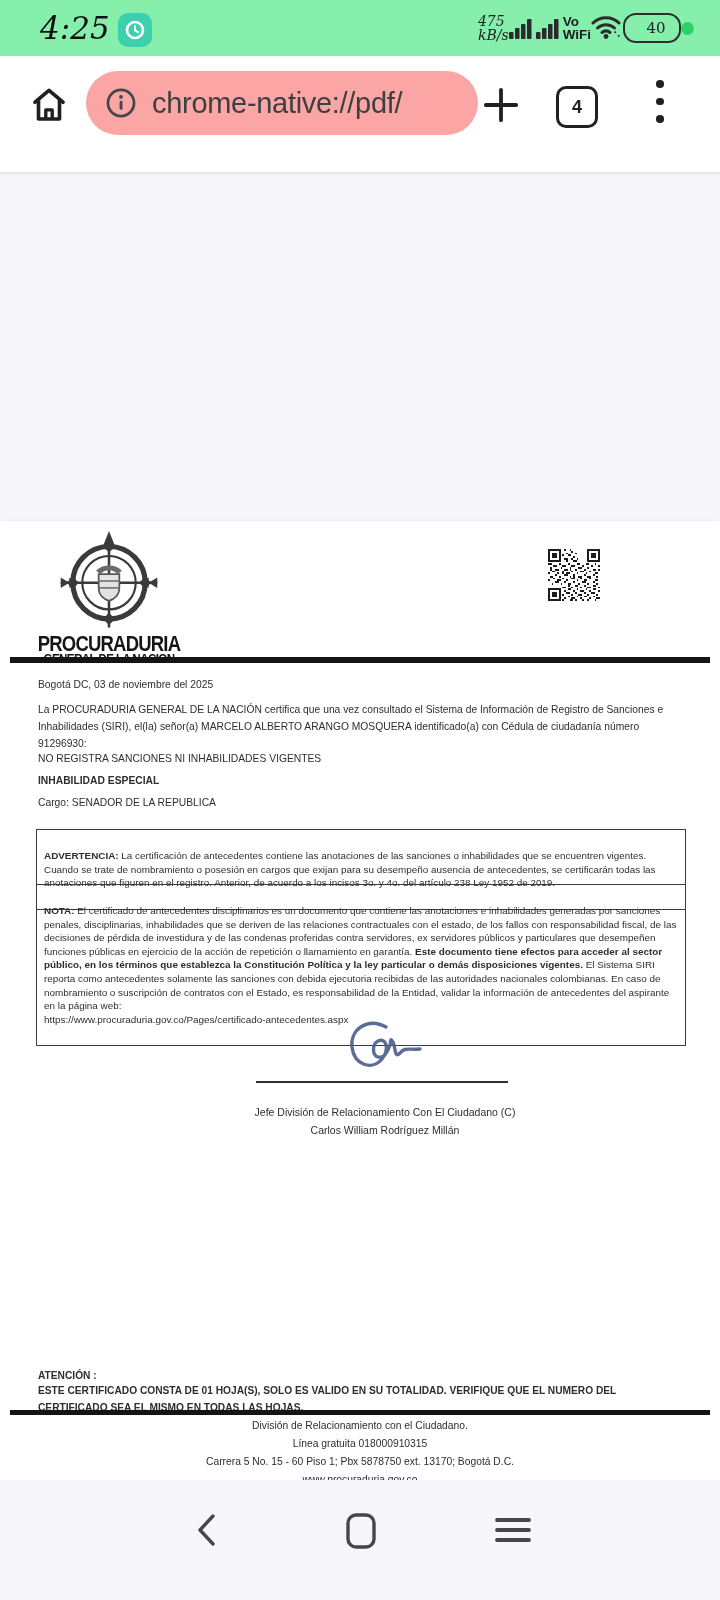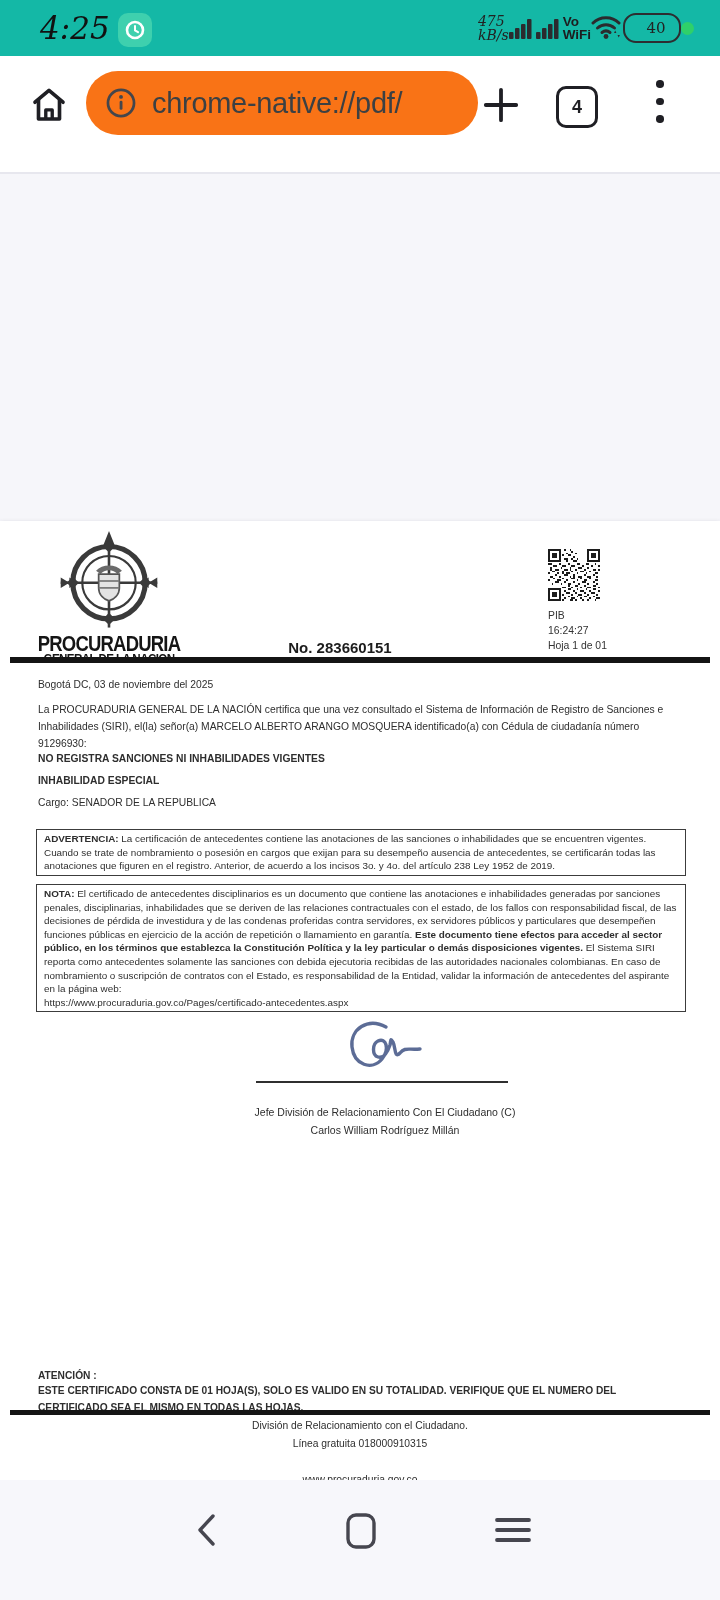--- a/index.html
+++ b/index.html
@@ -5,47 +5,47 @@
   html,body{margin:0;padding:0;}
   body{
     width:720px;height:1600px;position:relative;overflow:hidden;
     background:#f7f7fb;
     font-family:"Liberation Sans", sans-serif;
     -webkit-font-smoothing:antialiased;
   }
   .abs{position:absolute;}
 
   
-  .statusbar{position:absolute;top:0;left:0;width:720px;height:56px;background:#14b8a6;}
+  .statusbar{position:absolute;top:0;left:0;width:720px;height:56px;background:#86efac;}
   .sb-time{position:absolute;left:40px;top:10px;font-family:"DejaVu Serif",serif;font-style:italic;font-size:31px;color:#111;}
   .sb-appicon{position:absolute;left:118px;top:13px;width:34px;height:34px;border-radius:10px;background:#3ed0ae;display:flex;align-items:center;justify-content:center;}
   .sb-right{position:absolute;right:26px;top:8px;height:40px;display:flex;align-items:center;}
   .sb-speed{font-family:"DejaVu Serif",serif;font-style:italic;font-size:14px;line-height:14px;color:#222;text-align:left;}
   .sb-vowifi{font-size:13.5px;line-height:13px;color:#1d1d1f;font-weight:bold;}
   .battery{width:46px;height:26px;border:2.5px solid #2d2d30;border-radius:13px;display:flex;align-items:center;justify-content:center;font-family:"DejaVu Serif",serif;font-size:15px;color:#222;padding-left:8px;}
   .gdot{width:13px;height:13px;border-radius:50%;background:#2fd06a;}
 
   
   .toolbar{position:absolute;top:56px;left:0;width:720px;height:116px;background:#ffffff;}
   .toolbar:after{content:"";position:absolute;left:0;right:0;bottom:-2px;height:2px;background:#e7e7ee;}
-  .urlpill{position:absolute;left:86px;top:15px;width:392px;height:64px;border-radius:32px;background:#f97316;display:flex;align-items:center;padding-left:18px;box-sizing:border-box;}
+  .urlpill{position:absolute;left:86px;top:15px;width:392px;height:64px;border-radius:32px;background:#fca5a5;display:flex;align-items:center;padding-left:18px;box-sizing:border-box;}
   .urltext{font-size:29px;color:#3c4043;letter-spacing:-0.3px;margin-left:14px;white-space:nowrap;}
   .tabbox{position:absolute;left:556px;top:30px;width:36px;height:36px;border:3px solid #1f1f24;border-radius:10px;display:flex;align-items:center;justify-content:center;font-size:18px;font-weight:bold;color:#1f1f24;}
   .kebab{position:absolute;left:655px;top:24px;width:10px;height:48px;}
   .kebab i{display:block;width:7.5px;height:7.5px;border-radius:50%;background:#1f1f24;margin:0 auto 10px auto;}
 
   
   .viewer{position:absolute;top:174px;left:0;width:720px;height:1426px;background:#f6f6fa;}
   .page{position:absolute;top:347px;left:0;width:720px;height:983px;background:#ffffff;box-shadow:0 1px 4px rgba(60,60,90,.18);color:#2b2b2b;}
 
   .doc-rule{position:absolute;left:10px;right:10px;height:6px;background:#141414;}
   .t-bold{font-weight:bold;}
   .doc-title{position:absolute;left:150px;width:380px;text-align:center;font-weight:bold;color:#1c1c1c;}
   .body-text{position:absolute;left:38px;font-size:10.3px;line-height:17px;color:#2e2e2e;}
-  .notice-box{position:absolute;left:36px;width:650px;box-sizing:border-box;border:1.5px solid #3c3c3c;padding:2px 7px;font-size:9.9px;line-height:13.6px;color:#2e2e2e;}
+  .notice-box{position:absolute;left:36px;width:650px;box-sizing:border-box;border:1.5px solid #3c3c3c;padding:19px 7px;font-size:9.9px;line-height:13.6px;color:#2e2e2e;}
   .sig-name{position:absolute;left:180px;width:410px;text-align:center;font-size:10.5px;color:#2e2e2e;}
   .footer-line{position:absolute;left:0;width:720px;text-align:center;font-size:10.3px;color:#2e2e2e;}
   .logo-wrap{position:absolute;left:22px;top:10px;width:150px;text-align:center;margin-left:12px;}
   .logo-txt1{font-weight:bold;font-size:18.5px;letter-spacing:-0.8px;color:#151515;transform:scaleY(1.15);line-height:17px;}
   .logo-txt2{font-weight:bold;font-size:11.6px;letter-spacing:-0.6px;color:#151515;transform:scaleY(1.15);line-height:12px;}
   .qr-wrap{position:absolute;left:548px;top:28px;width:120px;}
   .qr-meta{font-size:10.4px;color:#333;line-height:15px;margin-top:3px;}
 
   
   .fab{position:absolute;left:601px;top:1390px;width:66px;height:68px;border-radius:22px;background:#d8e2f8;display:flex;align-items:center;justify-content:center;box-shadow:0 2px 6px rgba(80,90,130,.25);}
@@ -151,46 +151,40 @@
         <rect x="97" y="55" width="10" height="10" transform="rotate(45 102 60)" fill="#3a3a3a"></rect>
         <path d="M45 46 C52 38 68 38 75 46 L70 50 C65 44 55 44 50 50 Z" fill="#6a6a6a"></path>
         <path d="M48 50 h24 v16 c0 8 -6 13 -12 15 c-6 -2 -12 -7 -12 -15 z" fill="#e3e3e3" stroke="#555" stroke-width="2"></path>
         <line x1="48" y1="58" x2="72" y2="58" stroke="#777" stroke-width="2"></line>
         <line x1="48" y1="66" x2="72" y2="66" stroke="#777" stroke-width="2"></line>
       </svg>
       <div class="logo-txt1">PROCURADURIA</div>
       <div class="logo-txt2">GENERAL DE LA NACION</div>
     </div>
 
-    <div class="doc-title" style="top:118px;font-size:15px;">No. 283660151</div>
 
     <div class="qr-wrap">
       <svg width="52" height="52" viewBox="0 0 29 29" shape-rendering="crispEdges" fill="#1c1c1c">
         <path fill-rule="evenodd" d="M0 0h7v7H0zM1 1h5v5H1z"></path>
           <rect x="2" y="2" width="3" height="3"></rect>
         <path fill-rule="evenodd" d="M22 0h7v7h-7zM23 1h5v5h-5z"></path>
           <rect x="24" y="2" width="3" height="3"></rect>
         <path fill-rule="evenodd" d="M0 22h7v7H0zM1 23h5v5H1z"></path>
           <rect x="2" y="24" width="3" height="3"></rect>
         <path d="M9 0h1v1H9zM12 0h1v1h-1zM10 2h1v1h-1zM13 1h1v1h-1zM15 2h1v1h-1zM8 3h1v1H8zM11 3h2v1h-2zM14 4h1v1h-1zM9 5h2v1H9zM13 5h1v1h-1zM16 5h1v1h-1zM10 6h1v1h-1zM14 6h2v1h-2zM0 8h2v1H0zM3 9h2v1H3zM6 8h1v1H6zM8 9h2v1H8zM11 8h1v1h-1zM13 9h2v1h-2zM16 8h2v1h-2zM19 9h1v1h-1zM21 8h2v1h-2zM24 9h1v1h-1zM26 8h1v1h-1zM28 9h1v1h-1zM1 10h1v2H1zM4 11h2v1H4zM7 10h1v1H7zM9 11h2v1H9zM12 10h1v2h-1zM15 11h1v1h-1zM17 10h2v1h-2zM20 11h1v1h-1zM22 10h1v1h-1zM25 11h2v1h-2zM28 11h1v1h-1zM0 13h1v1H0zM2 12h2v1H2zM5 13h1v1H5zM8 12h1v2H8zM10 13h2v1h-2zM13 12h1v1h-1zM16 13h1v1h-1zM18 12h2v1h-2zM21 13h1v1h-1zM23 12h1v1h-1zM26 13h2v1h-2zM1 15h2v1H1zM4 14h1v1H4zM6 15h1v1H6zM9 14h2v1H9zM12 15h1v1h-1zM14 14h1v2h-1zM17 15h2v1h-2zM20 14h1v1h-1zM22 15h2v1h-2zM25 14h1v1h-1zM27 15h1v1h-1zM0 17h1v1H0zM3 16h1v1H3zM5 17h2v1H5zM8 16h1v1H8zM10 17h1v1h-1zM13 16h2v1h-2zM16 17h1v1h-1zM18 16h1v1h-1zM20 17h2v1h-2zM23 16h1v1h-1zM26 17h2v1h-2zM2 19h1v1H2zM4 18h2v1H4zM7 19h1v1H7zM9 18h1v1H9zM11 19h2v1h-2zM14 18h1v1h-1zM17 19h1v1h-1zM19 18h2v1h-2zM22 19h1v1h-1zM25 18h1v1h-1zM27 19h1v1h-1zM8 21h2v1H8zM11 20h1v1h-1zM13 21h1v1h-1zM15 20h2v1h-2zM18 21h1v1h-1zM20 20h1v1h-1zM22 21h2v1h-2zM25 20h2v1h-2zM28 21h1v1h-1zM9 23h1v1H9zM11 22h2v1h-2zM14 23h1v1h-1zM16 22h1v1h-1zM18 23h2v1h-2zM21 22h1v1h-1zM23 23h1v1h-1zM25 22h2v1h-2zM28 23h1v1h-1zM8 25h1v1H8zM10 24h2v1h-2zM13 25h1v1h-1zM15 24h1v1h-1zM17 25h2v1h-2zM20 24h1v1h-1zM22 25h1v1h-1zM24 24h2v1h-2zM27 25h1v1h-1zM9 27h1v1H9zM11 26h1v1h-1zM13 27h2v1h-2zM16 26h1v1h-1zM18 27h1v1h-1zM20 26h2v1h-2zM23 27h1v1h-1zM25 26h1v1h-1zM27 27h2v1h-2zM8 28h1v1H8zM12 28h2v1h-2zM15 28h1v1h-1zM19 28h1v1h-1zM22 28h1v1h-1zM26 28h1v1h-1z"></path>
       </svg>
-      <div class="qr-meta">
-        <div>PIB</div>
-        <div>16:24:27</div>
-        <div>Hoja 1 de 01</div>
-      </div>
     </div>
 
     <div class="doc-rule" style="top:136px;"></div>
 
     <div class="body-text" style="top:155px;">Bogotá DC, 03 de noviembre del 2025</div>
 
     <div class="body-text" style="top:180px;width:652px;">La PROCURADURIA GENERAL DE LA NACIÓN certifica que una vez consultado el Sistema de Información de Registro de Sanciones e Inhabilidades (SIRI), el(la) señor(a) MARCELO ALBERTO ARANGO MOSQUERA identificado(a) con Cédula de ciudadanía número 91296930:</div>
 
-    <div class="body-text" style="top:229px;font-weight:bold;">NO REGISTRA SANCIONES NI INHABILIDADES VIGENTES</div>
+    <div class="body-text" style="top:229px;">NO REGISTRA SANCIONES NI INHABILIDADES VIGENTES</div>
     <div class="body-text t-bold" style="top:251px;">INHABILIDAD ESPECIAL</div>
     <div class="body-text" style="top:273px;">Cargo: SENADOR DE LA REPUBLICA</div>
 
     <div class="notice-box" style="top:308px;">
       <span class="t-bold">ADVERTENCIA:</span><span> La certificación de antecedentes contiene las anotaciones de las sanciones o inhabilidades que se encuentren vigentes. Cuando se trate de nombramiento o posesión en cargos que exijan para su desempeño ausencia de antecedentes, se certificarán todas las anotaciones que figuren en el registro. Anterior, de acuerdo a los incisos 3o. y 4o. del artículo 238 Ley 1952 de 2019.</span>
     </div>
 
     <div class="notice-box" style="top:363px;">
       <span class="t-bold">NOTA:</span><span> El certificado de antecedentes disciplinarios es un documento que contiene las anotaciones e inhabilidades generadas por sanciones penales, disciplinarias, inhabilidades que se deriven de las relaciones contractuales con el estado, de los fallos con responsabilidad fiscal, de las decisiones de pérdida de investidura y de las condenas proferidas contra servidores, ex servidores públicos y particulares que desempeñen funciones públicas en ejercicio de la acción de repetición o llamamiento en garantía. </span><span class="t-bold">Este documento tiene efectos para acceder al sector público, en los términos que establezca la Constitución Política y la ley particular o demás disposiciones vigentes.</span><span> El Sistema SIRI reporta como antecedentes solamente las sanciones con debida ejecutoria recibidas de las autoridades nacionales colombianas. En caso de nombramiento o suscripción de contratos con el Estado, es responsabilidad de la Entidad, validar la información de antecedentes del aspirante en la página web:</span><br>
       <span>https://www.procuraduria.gov.co/Pages/certificado-antecedentes.aspx</span>
@@ -203,20 +197,21 @@
     <div class="sig-name" style="top:567px;margin-top:36px;">Carlos William Rodríguez Millán</div>
     <div class="sig-name" style="top:585px;">Jefe División de Relacionamiento Con El Ciudadano (C)</div>
 
     <div class="body-text t-bold" style="top:846px;font-size:10.2px;">ATENCIÓN :</div>
     <div class="body-text t-bold" style="top:862px;width:650px;font-size:10.2px;line-height:16.5px;">ESTE CERTIFICADO CONSTA DE 01 HOJA(S), SOLO ES VALIDO EN SU TOTALIDAD. VERIFIQUE QUE EL NUMERO DEL CERTIFICADO SEA EL MISMO EN TODAS LAS HOJAS.</div>
 
     <div class="doc-rule" style="top:889px;height:5px;"></div>
 
     <div class="footer-line" style="top:899px;">División de Relacionamiento con el Ciudadano.</div>
     <div class="footer-line" style="top:917px;">Línea gratuita 018000910315</div>
+    <div class="footer-line" style="top:935px;">Carrera 5 No. 15 - 60 Piso 1; Pbx 5878750 ext. 13170; Bogotá D.C.</div>
     <div class="footer-line" style="top:953px;">www.procuraduria.gov.co</div>
   </div>
 
   <div class="fab">
     <svg width="30" height="30" viewBox="0 0 24 24">
       <g transform="rotate(45 12 12)">
         <rect x="9.7" y="2.6" width="4.6" height="12.6" rx="2.3" fill="none" stroke="#1c2b5e" stroke-width="1.9"></rect>
         <path d="M9.7 15.2 L12 20.6 L14.3 15.2" fill="none" stroke="#1c2b5e" stroke-width="1.9" stroke-linejoin="round"></path>
       </g>
     </svg>

